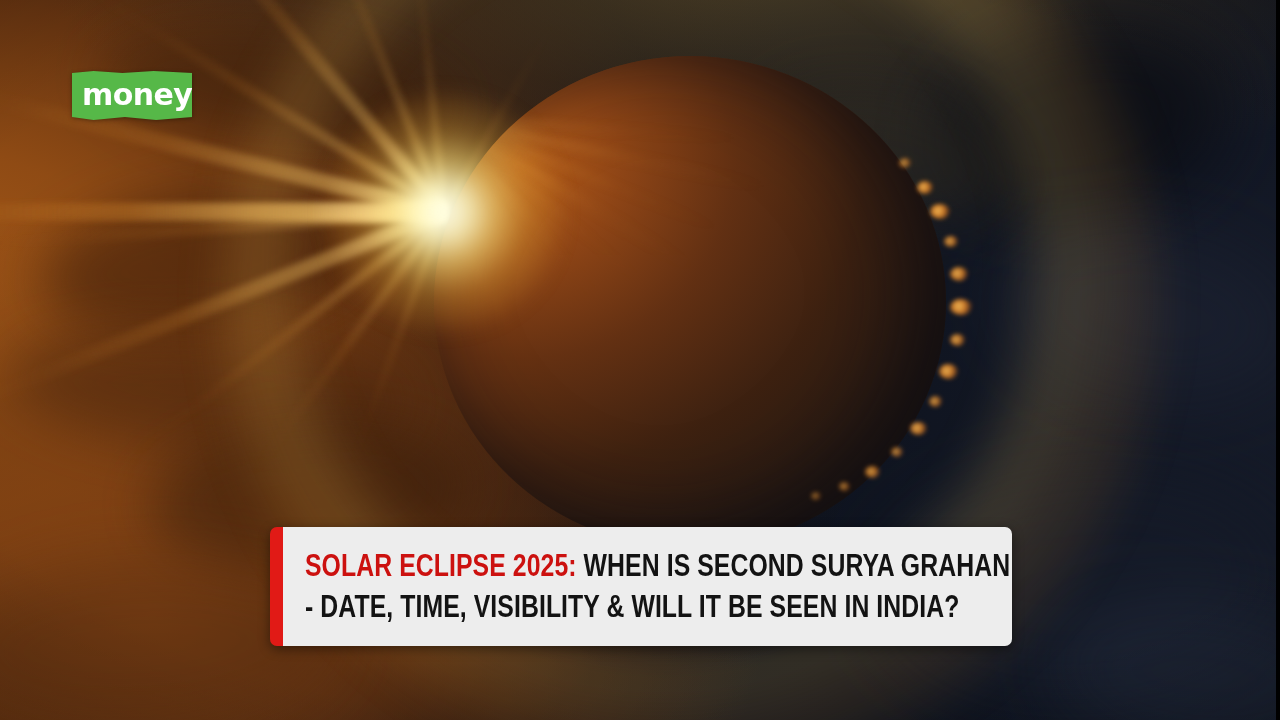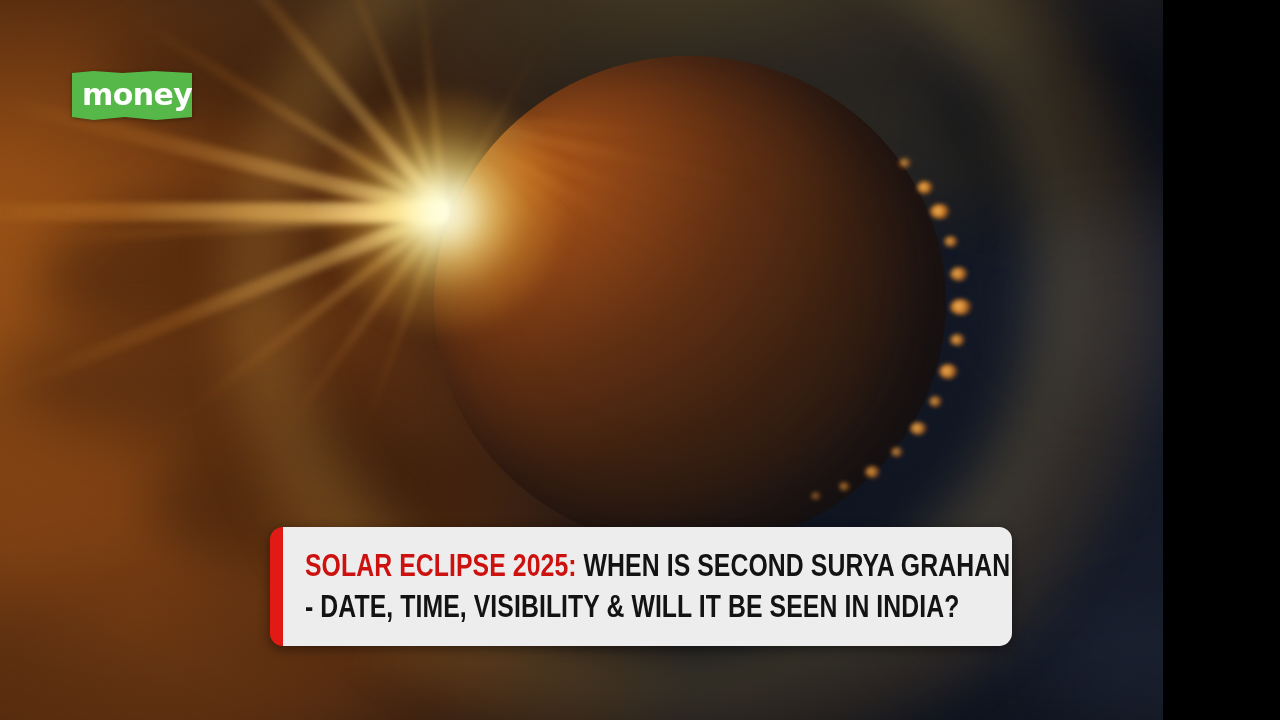--- a/index.html
+++ b/index.html
@@ -3,21 +3,21 @@
 <meta charset="utf-8">
 <title>Solar Eclipse 2025 News Card</title>
 <style>
   html, body {
     margin: 0;
     padding: 0;
     background: #000;
   }
   #stage {
     position: relative;
-    width: 1163px;
+    width: 1276px;
     height: 720px;
     overflow: hidden;
     font-family: "Liberation Sans", sans-serif;
     background: #0d1018;
   }
 
   
   .sky-base {
     position: absolute; inset: 0;
     background:
@@ -255,21 +255,21 @@
     line-height: 1;
     white-space: nowrap;
   }
 
   
   .headline {
     position: absolute;
     left: 270px; top: 527px;
     width: 742px; height: 119px;
     display: flex;
-    border-radius: 13px;
+    border-radius: 7px;
     overflow: hidden;
     box-shadow: 0 3px 12px rgba(0,0,0,0.45);
   }
   .headline-accent {
     width: 13px;
     background: #e11a16;
     flex: 0 0 13px;
   }
   .headline-body {
     flex: 1 1 auto;

